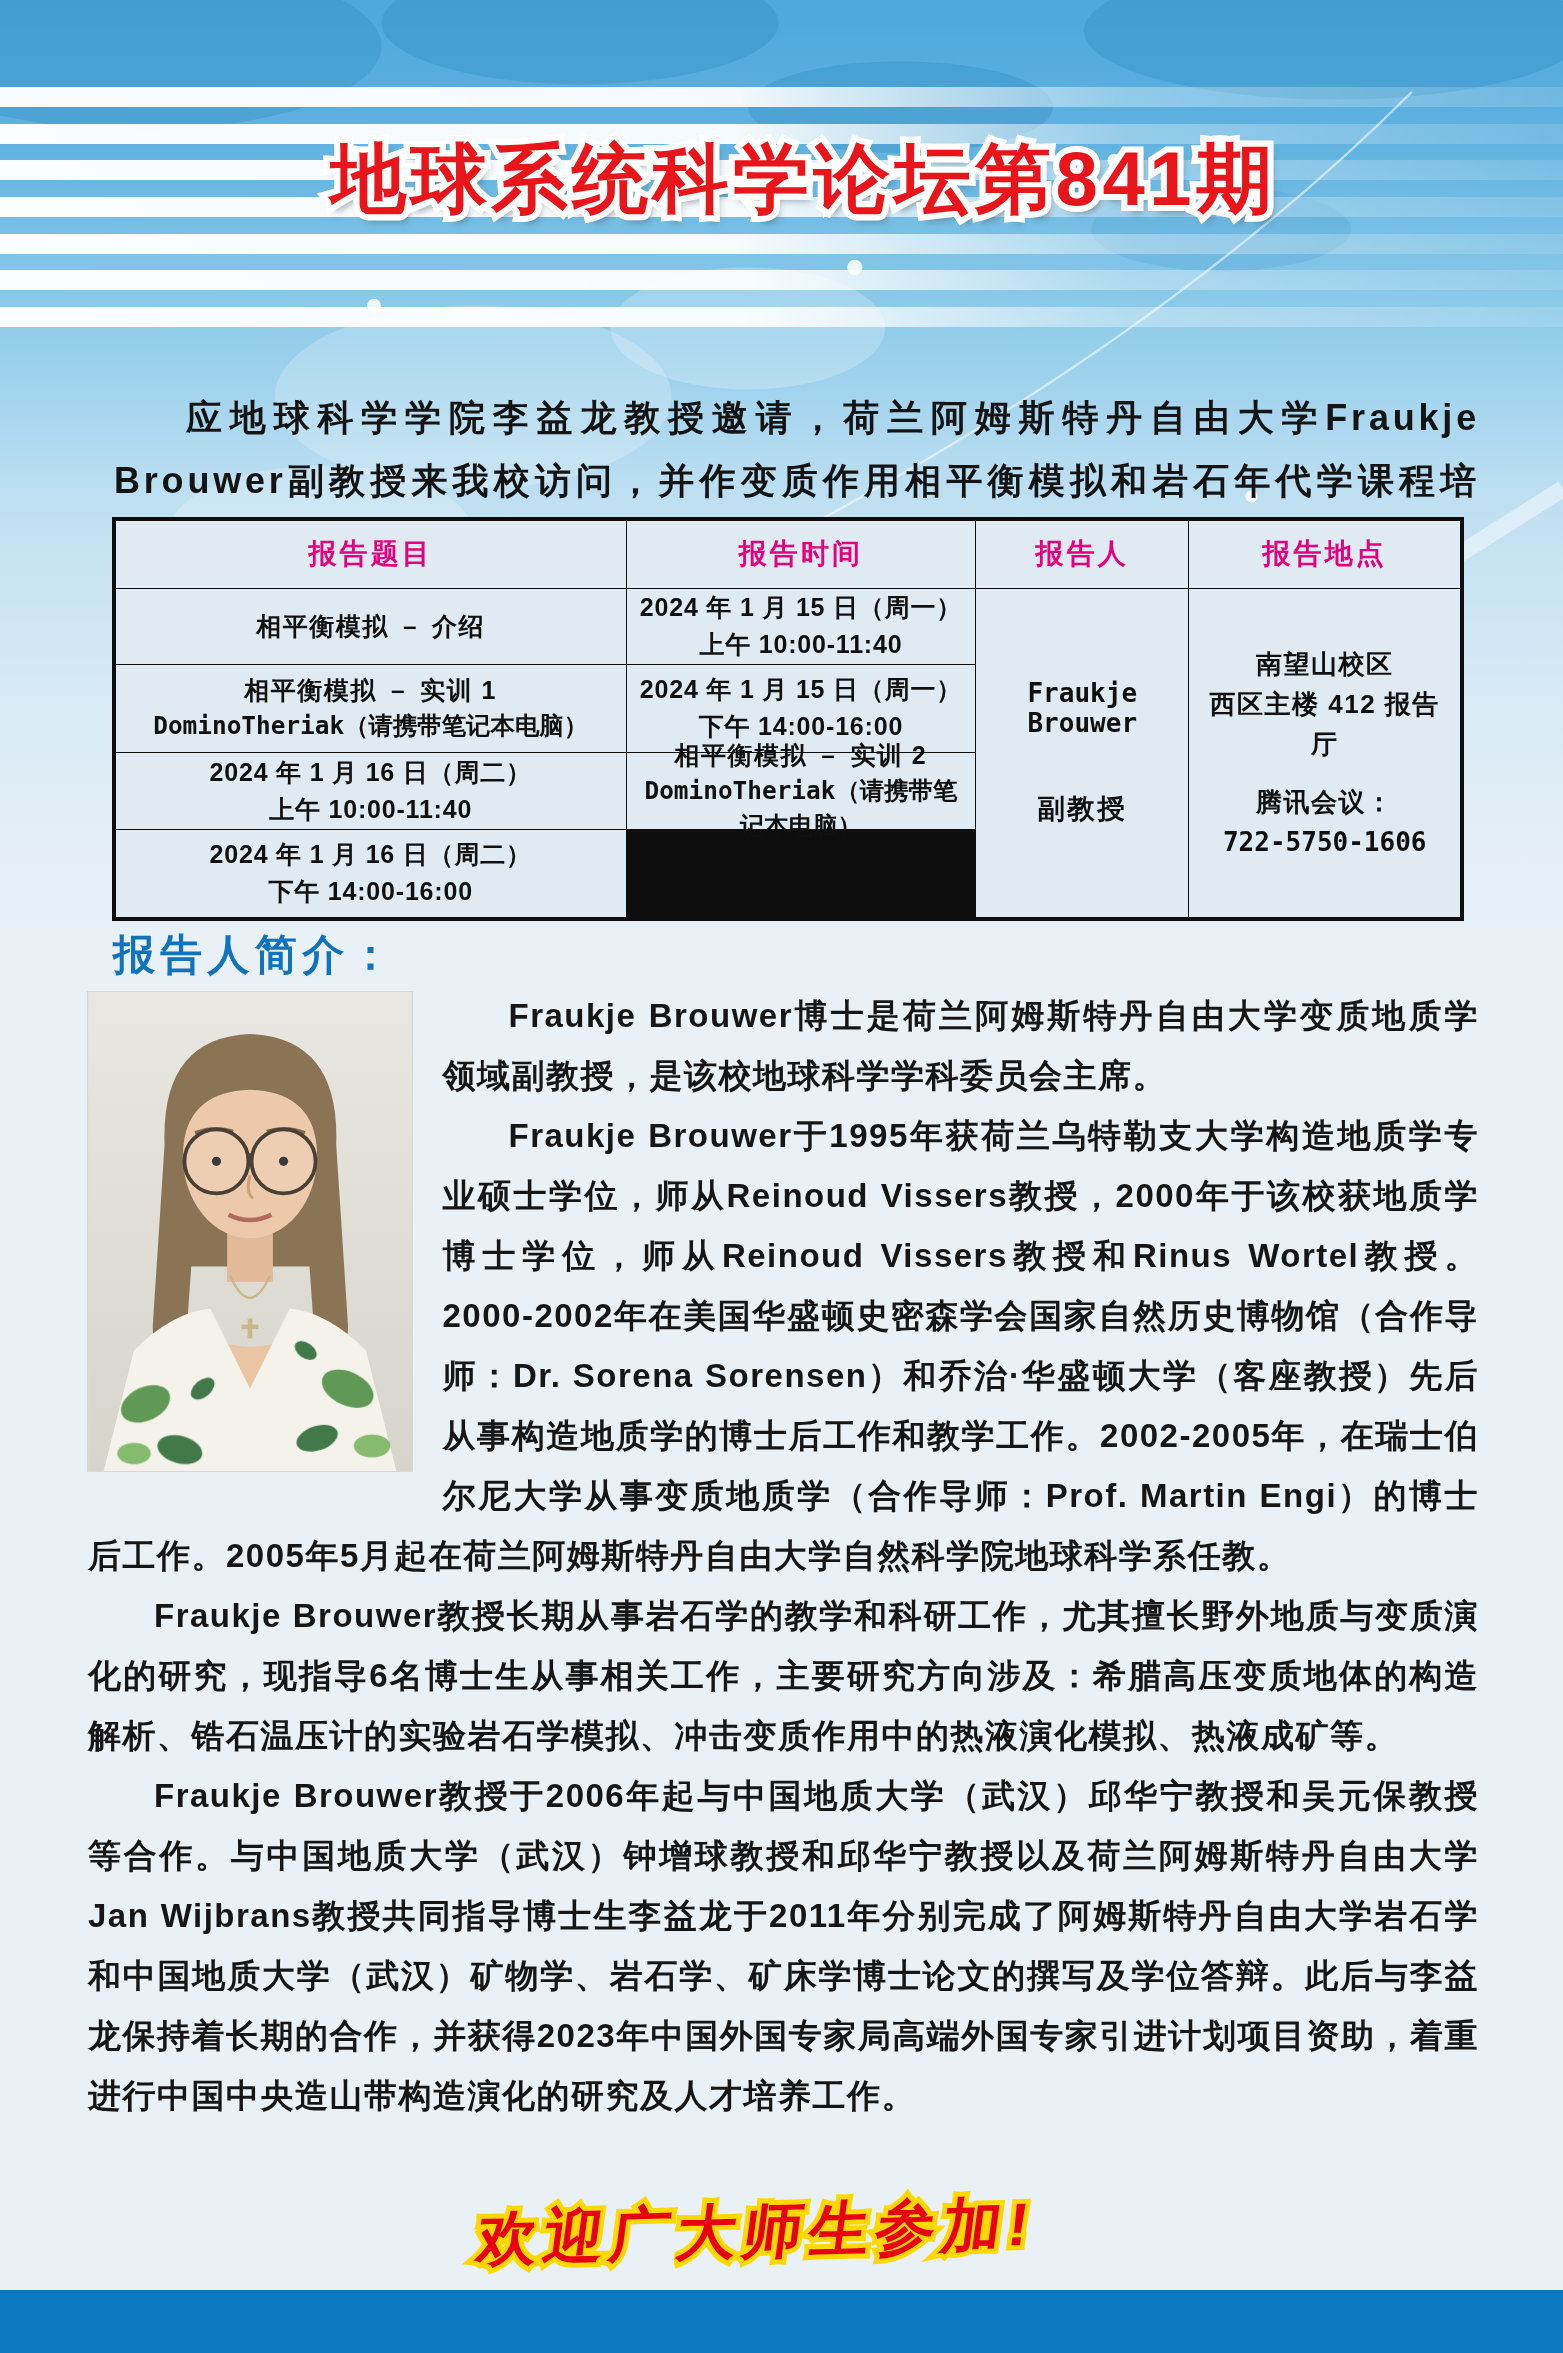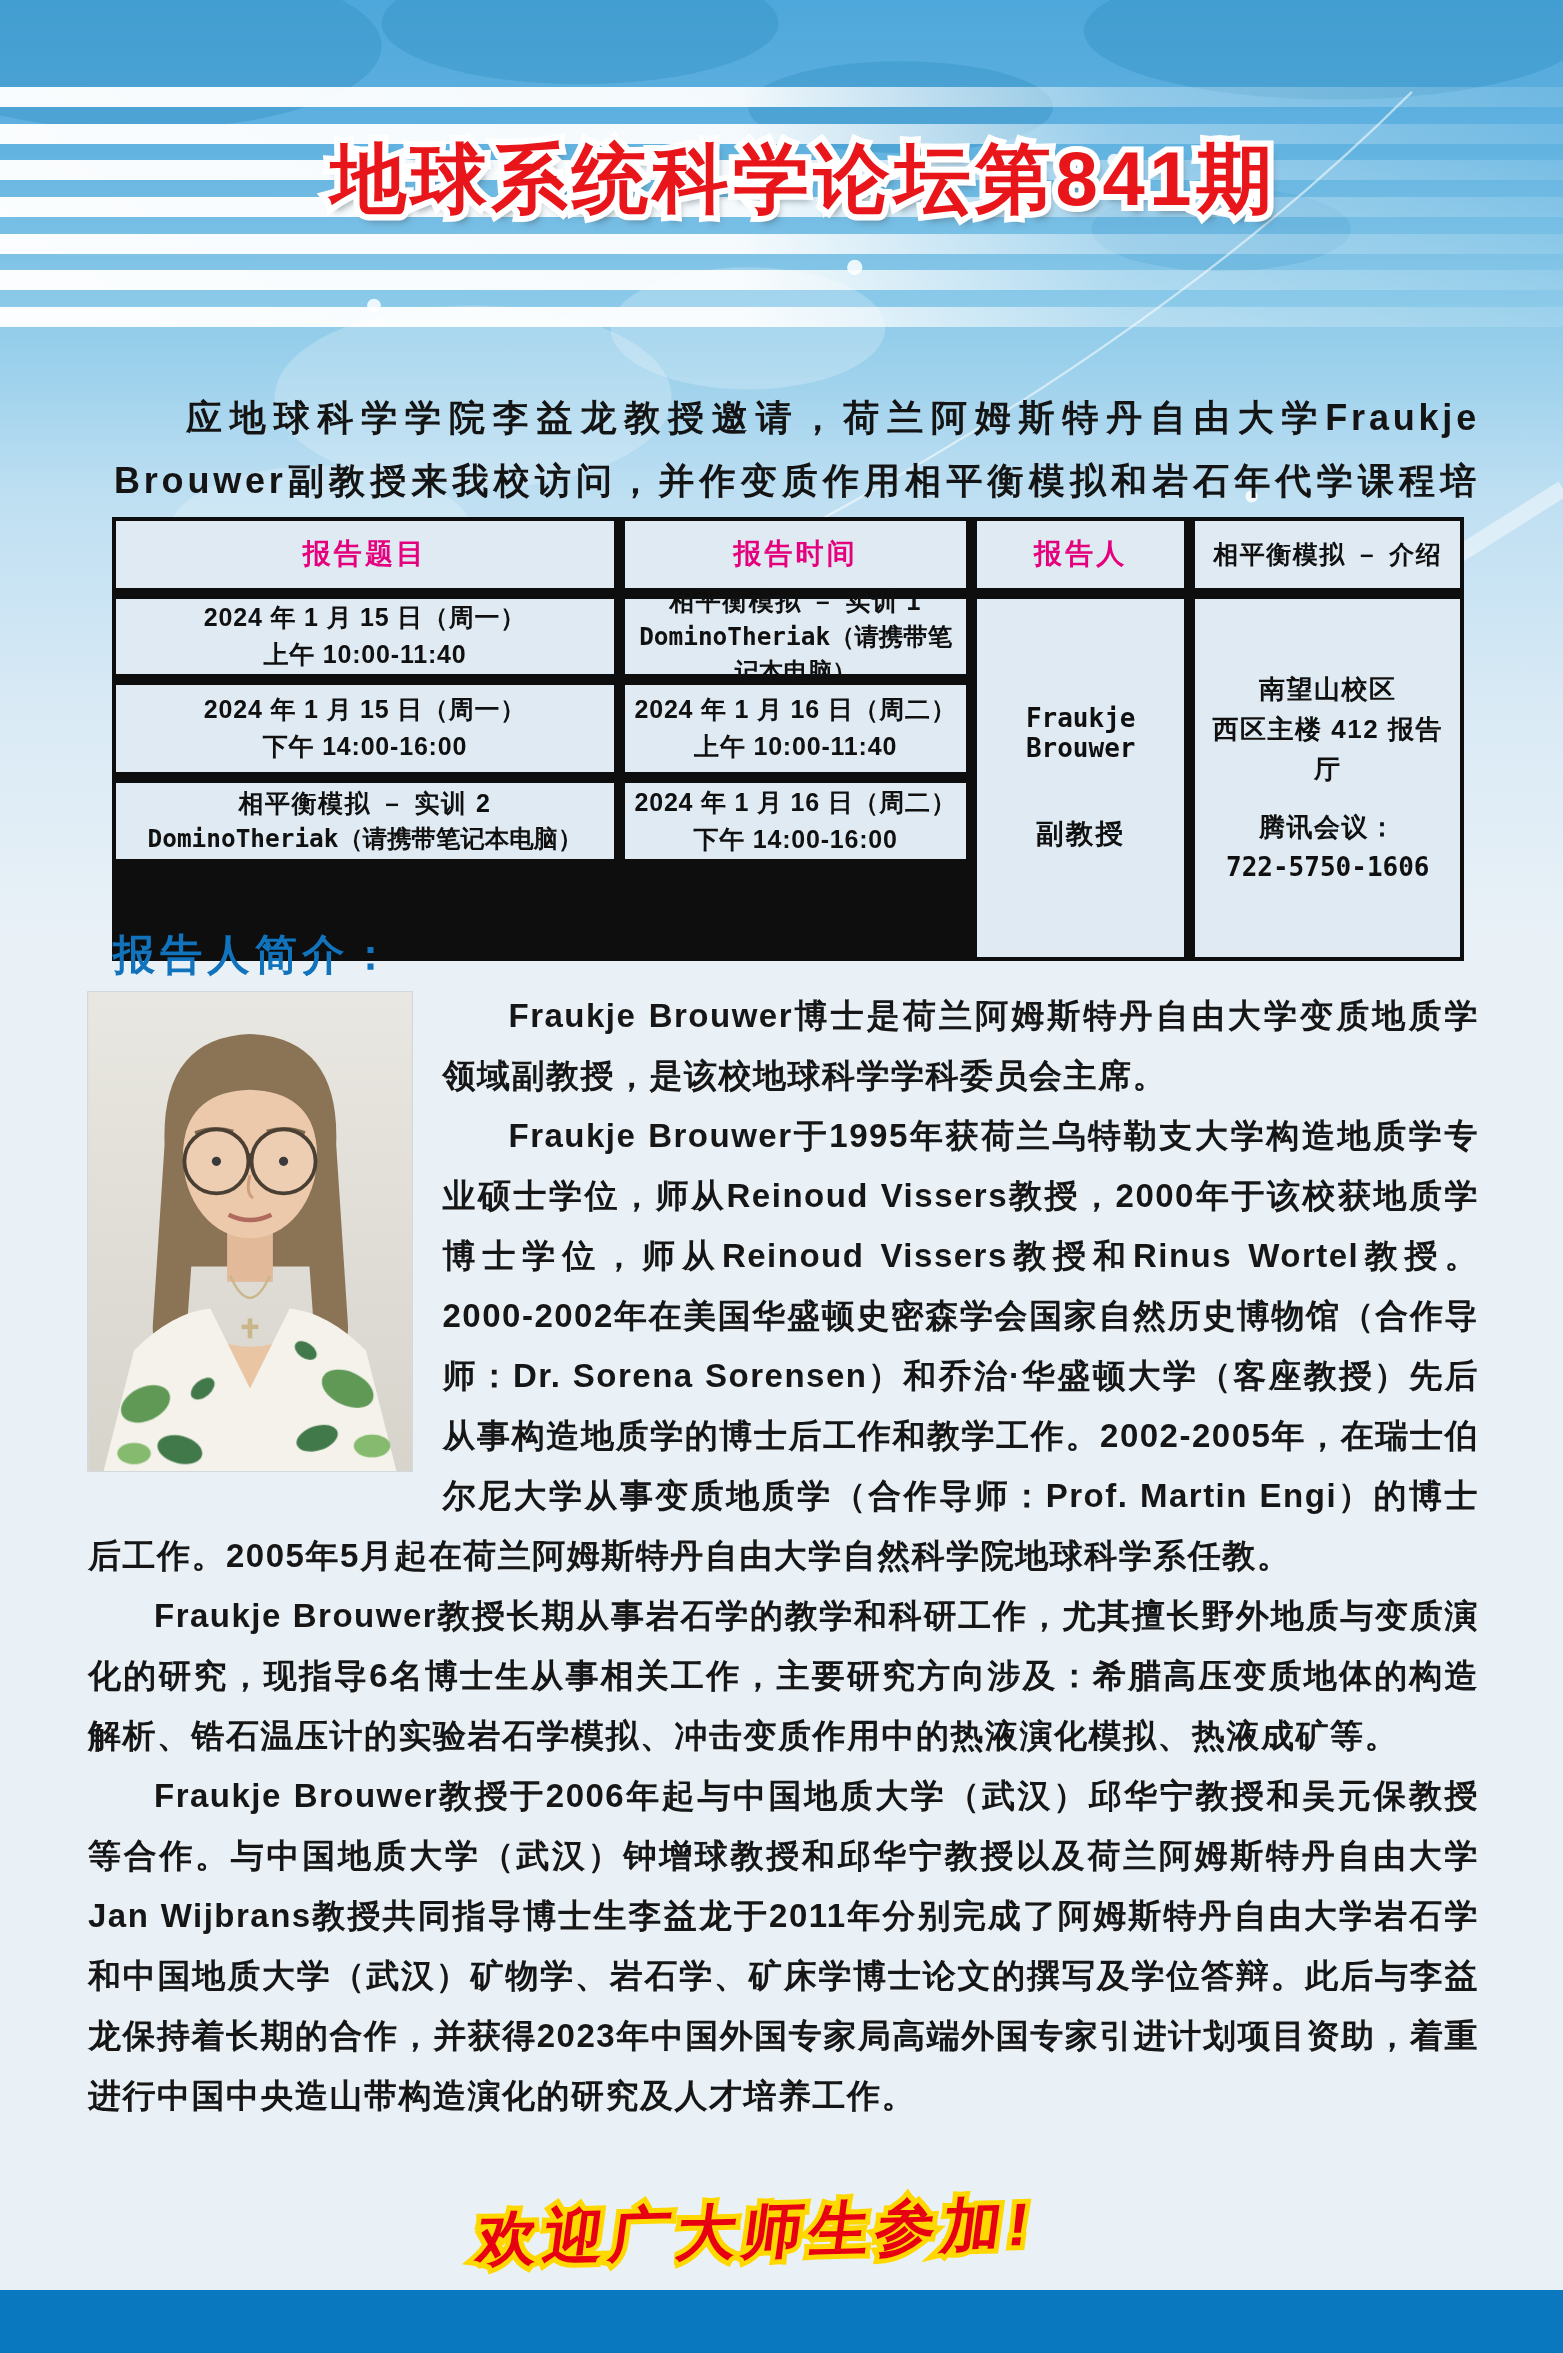--- a/index.html
+++ b/index.html
@@ -16,21 +16,21 @@
   .title-stroke{position:absolute;left:0;right:0;top:0;color:#fff;-webkit-text-stroke:12.2px #fff;
     text-shadow:4.6px 6.9px 7.6px rgba(70,85,95,.55);}
   .title-fill{position:relative;color:#e8161b;}
   
   .intro{position:absolute;top:350px;left:114px;width:1366px;color:#141414;
     font-size:36px;font-weight:700;line-height:63px;letter-spacing:3.8px;
     text-indent:2em;text-align:justify;}
   
   .schedule{position:absolute;top:517px;left:112px;width:1352px;box-sizing:border-box;
     display:grid;grid-template-columns:38fr 26fr 15.8fr 20.2fr;
-    grid-template-rows:67px 75px 87px 76px 87px;gap:11px;padding:3.8px;background:#0e0e0e;}
+    grid-template-rows:67px 75px 87px 76px 87px;gap:1px;padding:3.8px;background:#0e0e0e;}
   .cell{background:#dfeaf2;display:flex;flex-direction:column;align-items:center;justify-content:center;
     text-align:center;color:#101010;font-weight:700;padding:3.1px 7.6px;box-sizing:border-box;}
   .cell.hdr{color:#e5007d;font-size:28px;letter-spacing:3.1px;}
   .cell .t1{font-size:25px;letter-spacing:1.5px;line-height:35px;}
   .cell .t2{font-size:24.4px;line-height:35px;font-family:"DejaVu Sans Mono",monospace;}
   .cell .d1,.cell .d2{font-size:25px;line-height:37px;letter-spacing:0.8px;}
   .cell.speaker{grid-column:3;grid-row:2 / span 4;}
   .cell.speaker .name{font-size:26px;font-family:"DejaVu Sans Mono",monospace;}
   .cell.speaker .rank{font-size:27.5px;margin-top:53px;letter-spacing:2.3px;}
   .cell.loc{grid-column:4;grid-row:2 / span 4;}
@@ -97,20 +97,21 @@
     <span class="title-stroke">地球系统科学论坛第841期</span>
     <span class="title-fill">地球系统科学论坛第841期</span>
   </div>
 
   <p class="intro">应地球科学学院李益龙教授邀请，荷兰阿姆斯特丹自由大学Fraukje Brouwer副教授来我校访问，并作变质作用相平衡模拟和岩石年代学课程培训。</p>
 
   <div class="schedule">
     <div class="cell hdr">报告题目</div>
     <div class="cell hdr">报告时间</div>
     <div class="cell hdr">报告人</div>
+    <div class="cell hdr">报告地点</div>
 
     <div class="cell">
       <div class="t1">相平衡模拟 － 介绍</div>
     </div>
     <div class="cell">
       <div class="d1">2024 年 1 月 15 日（周一）</div>
       <div class="d2">上午 10:00-11:40</div>
     </div>
 
     <div class="cell speaker">

